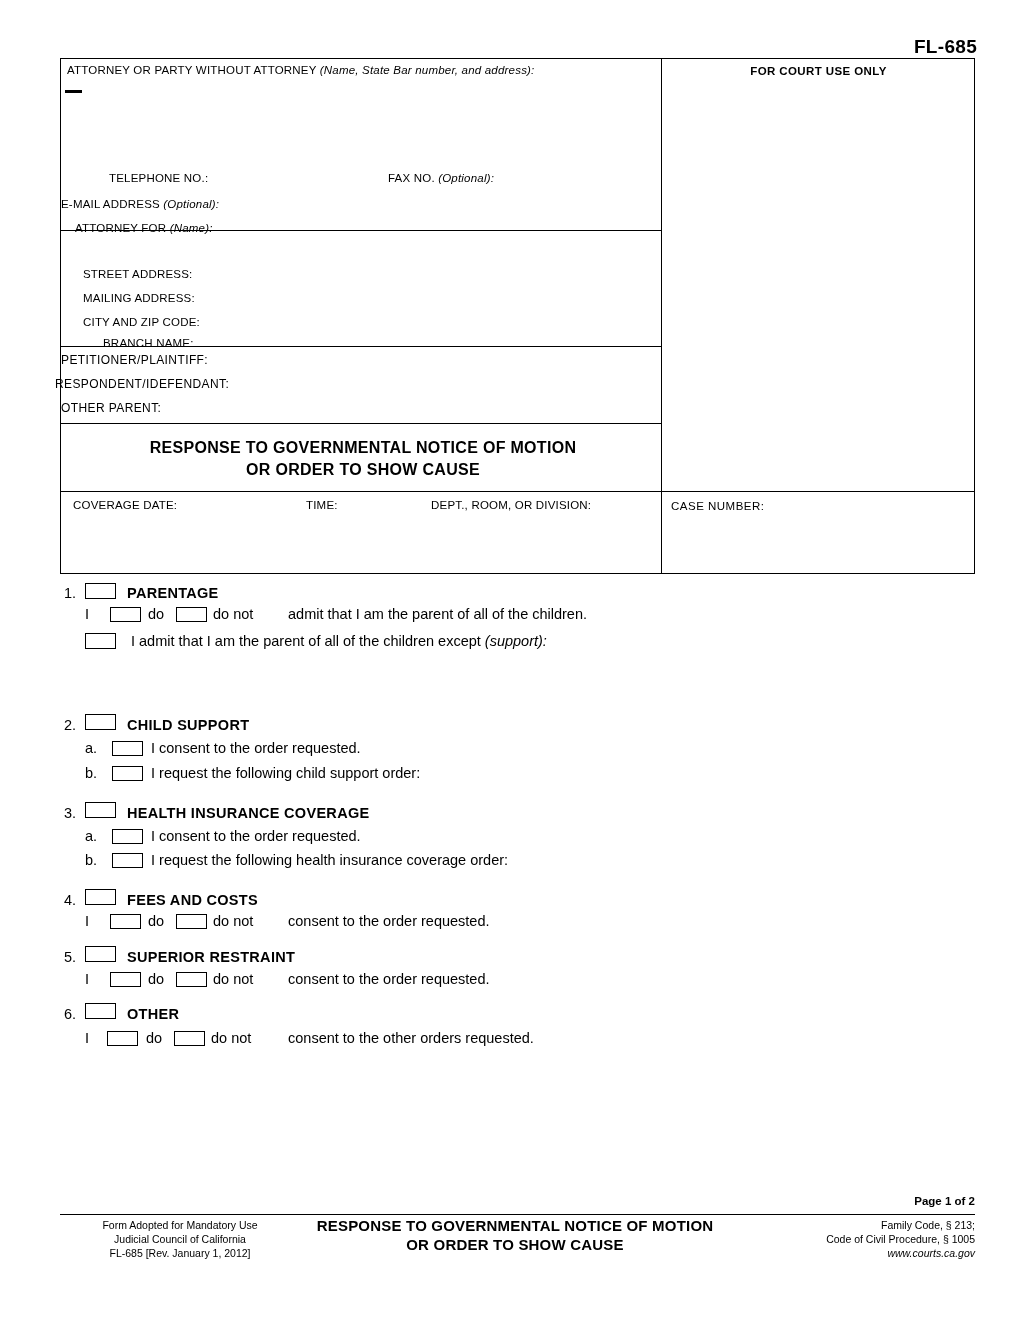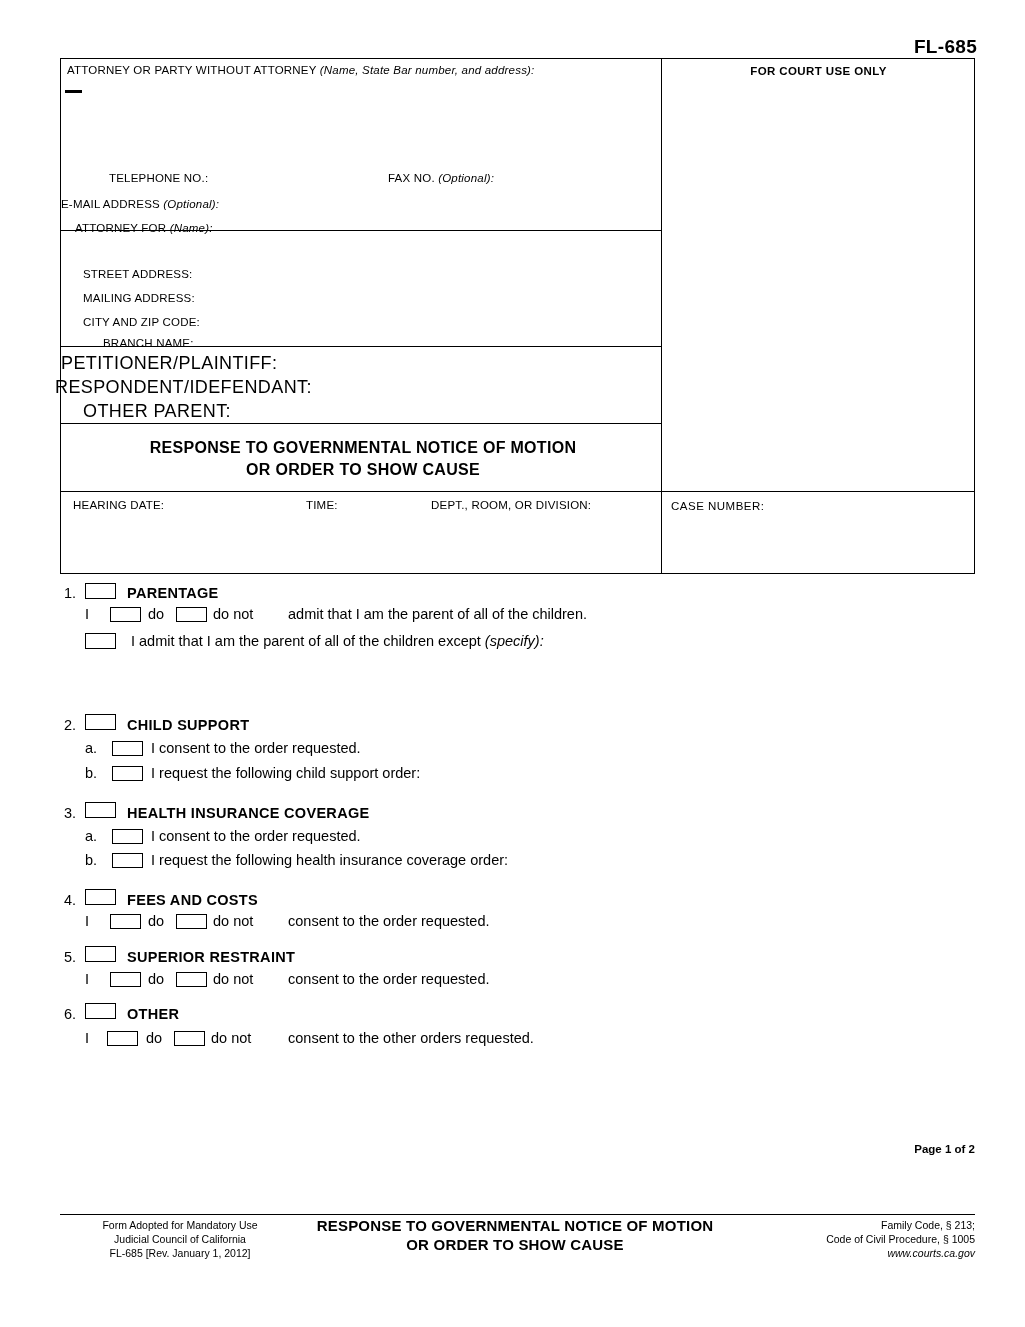--- a/index.html
+++ b/index.html
@@ -71,24 +71,24 @@
     position: absolute;
     font-size: 11.5px;
     letter-spacing: 0.2px;
     white-space: nowrap;
   }
   .lbl i, .ital {
     font-style: italic;
   }
   .party-lbl {
     position: absolute;
-    font-size: 18px;
+    font-size: 12px;
     letter-spacing: 0.4px;
     white-space: nowrap;
-    text-align: center;
+    text-align: left;
   }
   #court-line {
     position: absolute;
     left: 6px;
     top: 180px;
     font-size: 16.5px;
     font-weight: bold;
     letter-spacing: 0.2px;
     white-space: nowrap;
   }
@@ -162,21 +162,21 @@
     background: #fff;
     width: 31px;
     height: 15px;
   }
   .cb.tall { height: 16px; }
 
   
   #page-of {
     position: absolute;
     right: 50px;
-    top: 1143px;
+    top: 1195px;
     font-size: 11.5px;
     font-weight: bold;
   }
   #footer-rule {
     position: absolute;
     left: 60px;
     top: 1214px;
     width: 915px;
     height: 0;
     border-top: 1.6px solid #000;
@@ -251,41 +251,41 @@
 
     <div class="party-lbl" style="left:0px; top:294px; width:192px;">PETITIONER/PLAINTIFF:</div>
     <div class="party-lbl" style="left:-6px; top:318px; width:198px;">RESPONDENT/IDEFENDANT:</div>
     <div class="party-lbl" style="left:0px; top:342px; width:192px;">OTHER PARENT:</div>
 
     <div id="doc-title">
       <div>RESPONSE TO GOVERNMENTAL NOTICE OF MOTION</div>
       <div>OR ORDER TO SHOW CAUSE</div>
     </div>
 
-    <div class="lbl" style="left:12px; top:440px;">HEARING DATE:</div>
+    <div class="lbl" style="left:12px; top:440px;">COVERAGE DATE:</div>
     <div class="lbl" style="left:245px; top:440px;">TIME:</div>
     <div class="lbl" style="left:370px; top:440px;">DEPT., ROOM, OR DIVISION:</div>
 
     <div id="case-number">CASE NUMBER:</div>
   </div>
 
   <div class="item">
     <div class="num" style="left:64px; top:585px;">1.</div>
     <div class="cb tall" style="left:85px; top:583px;"></div>
     <div class="hdg" style="left:127px; top:585px;">PARENTAGE</div>
 
     <div class="txt" style="left:85px; top:606px;">I</div>
     <div class="cb" style="left:110px; top:607px;"></div>
     <div class="txt" style="left:148px; top:606px;">do</div>
     <div class="cb" style="left:176px; top:607px;"></div>
     <div class="txt" style="left:213px; top:606px;">do not</div>
     <div class="txt" style="left:288px; top:606px;">admit that I am the parent of all of the children.</div>
 
     <div class="cb tall" style="left:85px; top:633px;"></div>
-    <div class="txt" style="left:131px; top:633px;"><span>I admit that I am the parent of all of the children except</span> <i>(specify):</i></div>
+    <div class="txt" style="left:131px; top:633px;"><span>I admit that I am the parent of all of the children except</span> <i>(support):</i></div>
   </div>
 
   <div class="item">
     <div class="num" style="left:64px; top:717px;">2.</div>
     <div class="cb tall" style="left:85px; top:714px;"></div>
     <div class="hdg" style="left:127px; top:717px;">CHILD SUPPORT</div>
 
     <div class="sub" style="left:85px; top:740px;">a.</div>
     <div class="cb" style="left:112px; top:741px;"></div>
     <div class="txt" style="left:151px; top:740px;">I consent to the order requested.</div>

